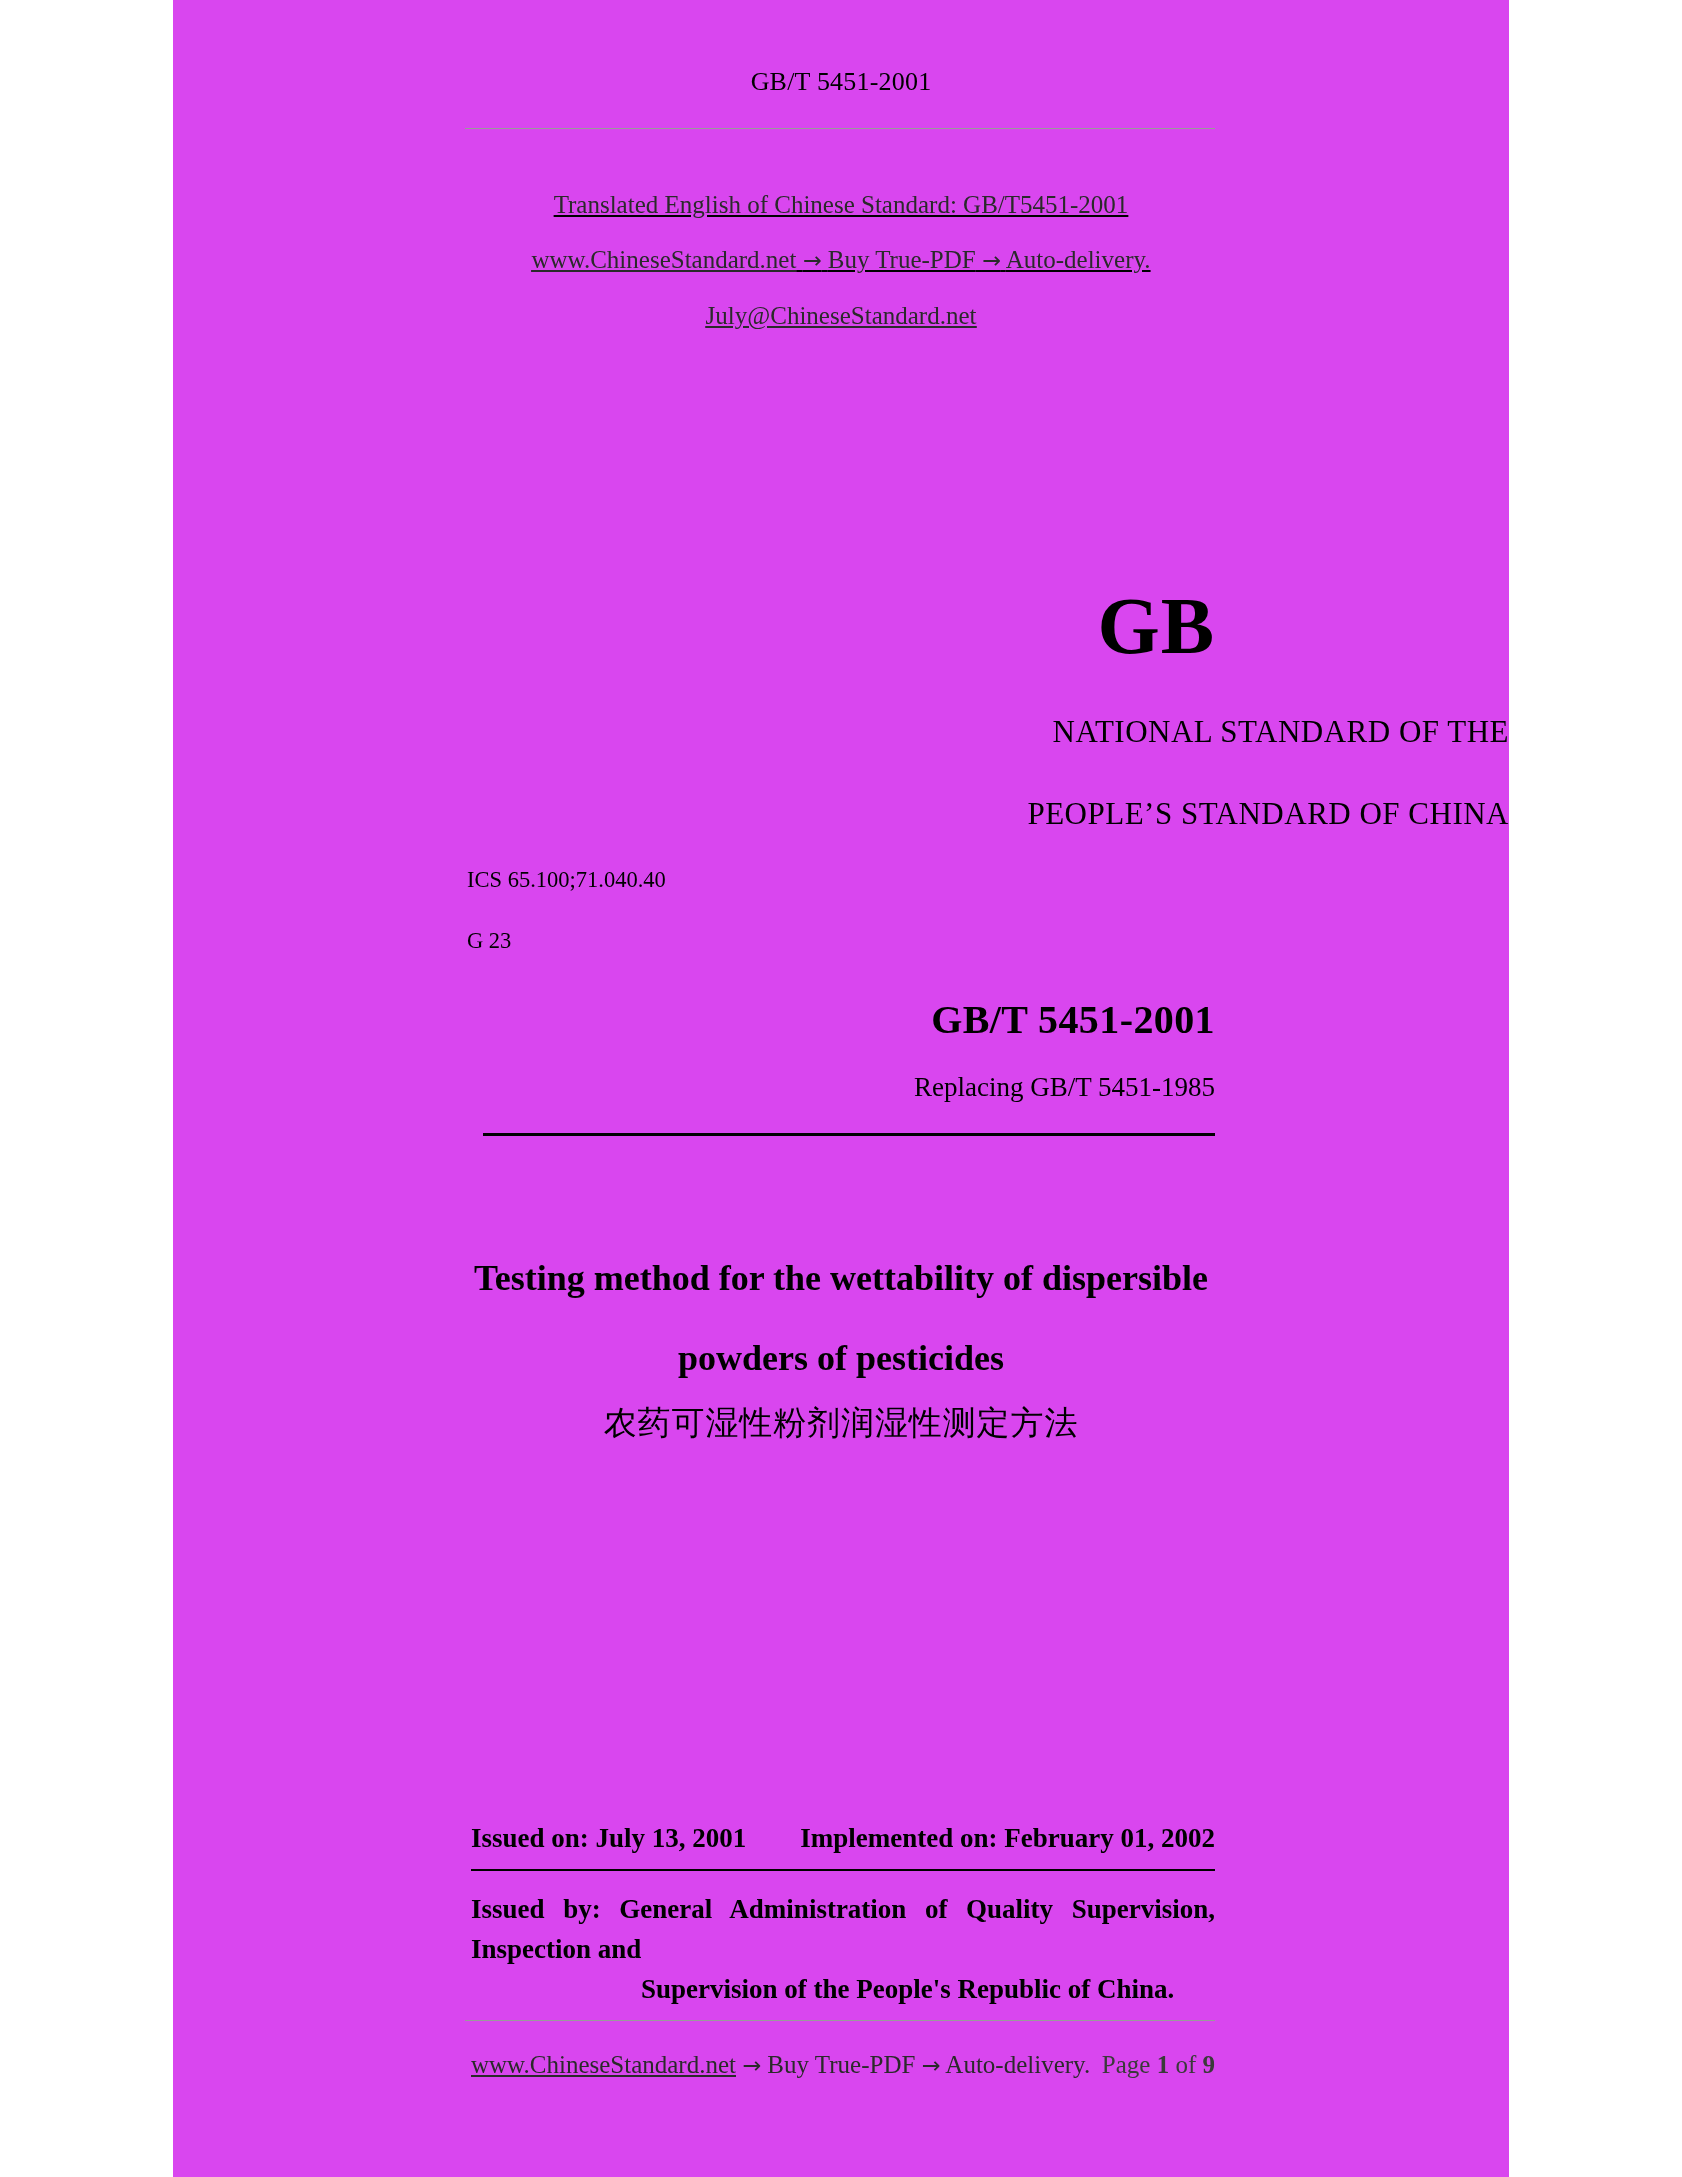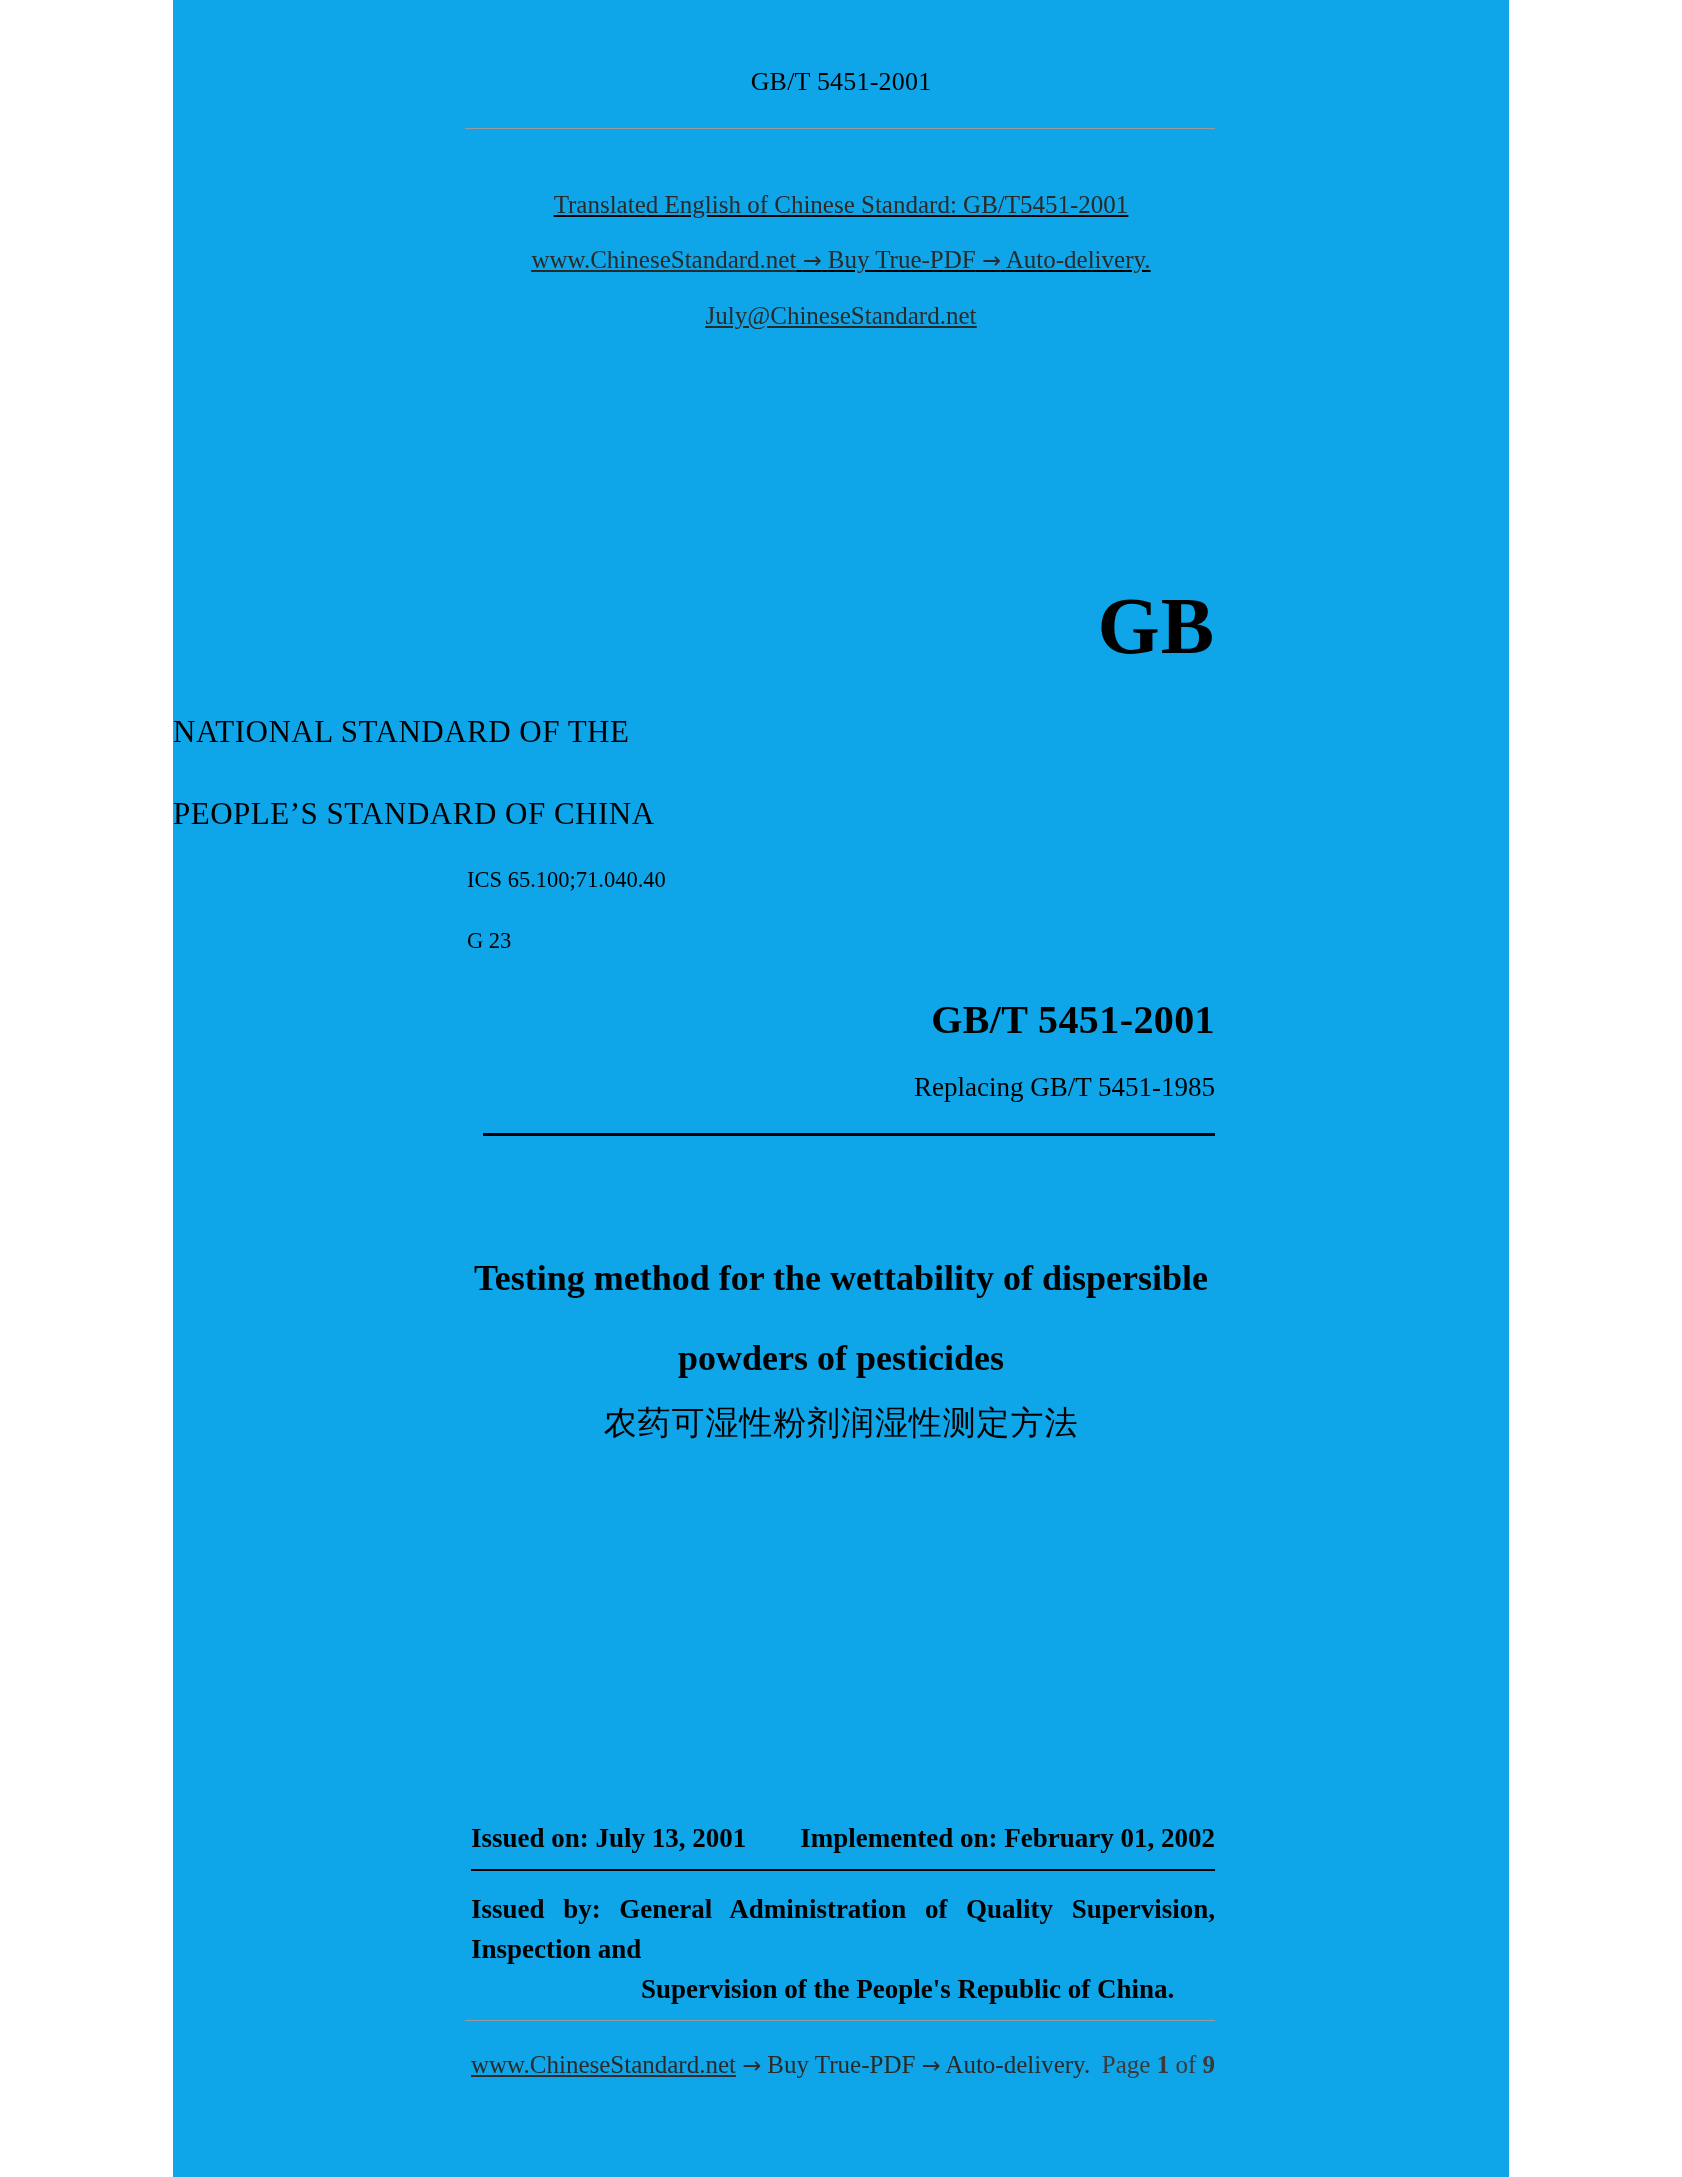--- a/index.html
+++ b/index.html
@@ -9,21 +9,21 @@
   }
   body {
     font-family: "Liberation Serif", "DejaVu Serif", serif;
     color: #000000;
   }
   .page {
     position: relative;
     width: 1336px;
     height: 2177px;
     margin: 0 auto;
-    background: #0ea5e9;
+    background: #d946ef;
     box-sizing: border-box;
   }
   
   .header {
     position: absolute;
     left: 0;
     right: 0;
     top: 67px;
     text-align: center;
   }
@@ -66,21 +66,21 @@
     top: 581px;
     font-size: 80px;
     font-weight: bold;
     letter-spacing: 0.9px;
   }
   
   .ns-line {
     position: absolute;
     left: 0;
     right: 0;
-    text-align: left;
+    text-align: right;
     font-size: 31px;
     letter-spacing: 0.5px;
   }
   .ns-line.l1 { top: 714px; }
   .ns-line.l2 { top: 796px; }
   
   .ics {
     position: absolute;
     left: 294px;
     font-size: 22.5px;

